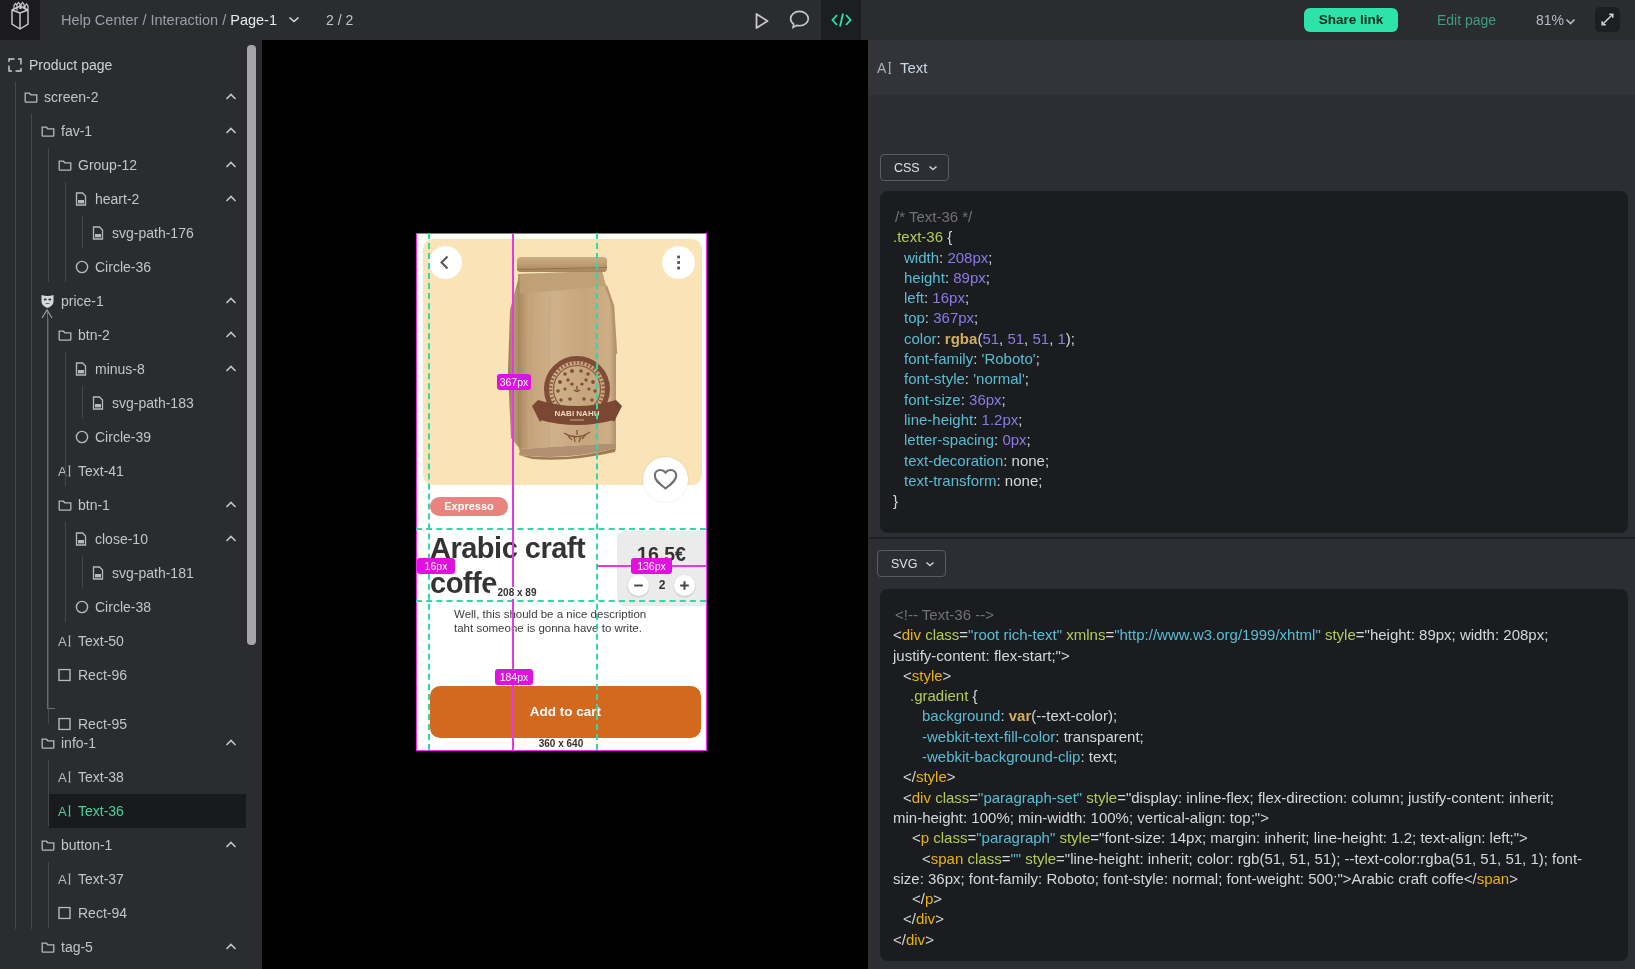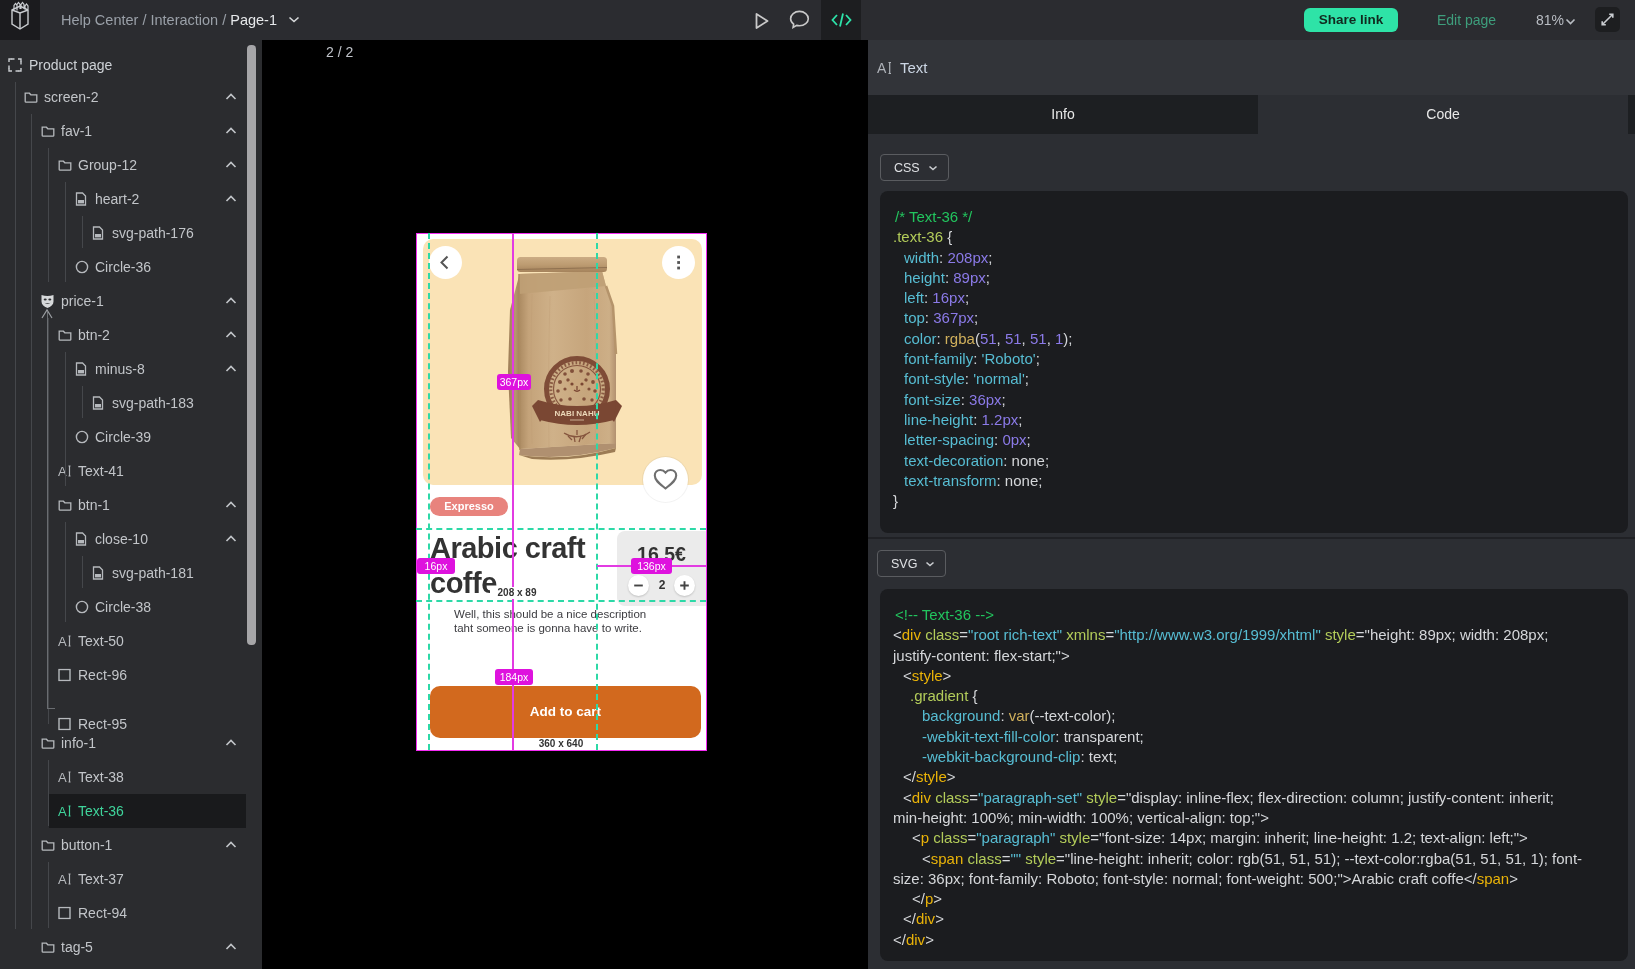--- a/index.html
+++ b/index.html
@@ -4,21 +4,21 @@
 <style>
   * { margin:0; padding:0; box-sizing:border-box; }
   html,body { width:1635px; height:969px; overflow:hidden; background:#000; }
   body { font-family:"Liberation Sans", sans-serif; position:relative; }
 
   #topbar { position:absolute; left:0; top:0; width:1635px; height:40px; background:#2b2c30; }
   #logo { position:absolute; left:0; top:0; width:40px; height:40px; background:#1b1b1e; line-height:0; }
   #crumb { position:absolute; left:61px; top:0; height:40px; line-height:40px; font-size:14.5px; color:#9aa0a8; }
   #crumb b { color:#e6e8ea; font-weight:normal; }
   #crumbchev { position:absolute; left:288px; top:16px; line-height:0; }
-  #pagecount { position:absolute; left:326px; top:0; height:36px; line-height:40px; font-size:14px; color:#c0c4ca;margin-top:32px; }
+  #pagecount { position:absolute; left:326px; top:0; height:36px; line-height:40px; font-size:14px; color:#c0c4ca; }
   #playic { position:absolute; left:754px; top:12px; line-height:0; }
   #bubbleic { position:absolute; left:789px; top:10px; line-height:0; }
   #codebox { position:absolute; left:821px; top:0; width:40px; height:40px; background:#1d1e20; }
   #codeboxic { position:absolute; left:10px; top:11px; line-height:0; }
   #sharebtn { position:absolute; left:1304px; top:8px; width:94px; height:24px; background:#2ee3a7; border-radius:6px; color:#11291f; font-size:13.5px; font-weight:bold; text-align:center; line-height:24px; }
   #editpage { position:absolute; left:1437px; top:0; height:40px; line-height:40px; font-size:14px; color:#3e9e7c; }
   #zoomlvl { position:absolute; left:1536px; top:0; height:40px; line-height:40px; font-size:14px; color:#b9bdc3; }
   #zoomchev { position:absolute; left:1565px; top:18px; line-height:0; }
   #expandbox { position:absolute; left:1595px; top:7px; width:25px; height:25px; background:#1d1e20; border-radius:5px; }
   #expandic { position:absolute; left:5px; top:5px; line-height:0; }
@@ -55,24 +55,24 @@
   #rheader { position:absolute; left:0; top:0; width:767px; height:55px; background:#323439; }
   #rticon { position:absolute; left:9px; top:21px; line-height:0; }
   #rtitle { position:absolute; left:32px; top:0; height:55px; line-height:55px; font-size:15px; color:#ccd6e4; }
   #tabs { position:absolute; left:0; top:55px; width:767px; height:39px; background:#1d1f22; }
   #tabcode { position:absolute; left:390px; top:0; width:370px; height:39px; background:#2c2e33; }
   .tablbl { position:absolute; top:0; height:39px; line-height:39px; font-size:14px; color:#e8e8e8; width:100%; text-align:center; }
   .ddown { position:absolute; width:69px; height:27px; border:1px solid #5a5c60; border-radius:4px; color:#dfe1e4; font-size:12.5px; line-height:26px; padding-left:13px; }
   .ddchev { position:absolute; right:10px; top:10px; line-height:0; }
   .codeblock { position:absolute; left:12px; width:748px; background:#1b1c1f; border-radius:8px; font-size:15px; line-height:20.3px; color:#d5d7da; white-space:pre; padding:16px 0 0 13px; }
   .codeblock div { height:20.3px; }
-  .cg { color:#22c55e; }
+  .cg { color:#737373; }
   .cy { color:#57bdd3; }
   .cp { color:#8b7ae8; }
-  .cyl { color:#d0b05c; }
+  .cyl { color:#d0b05c;font-weight:bold; }
   .cgr { color:#b3cc5a; }
   .crd { color:#eab308; }
   #divider { position:absolute; left:0; top:497px; width:767px; height:2px; background:#202125; }
 </style>
 </head>
 <body>
 
 <div id="canvas"></div>
 
 <div id="topbar">
@@ -457,26 +457,20 @@
 <div class="sizelbl" style="left:532px; top:738px; width:58px;">360 x 640</div>
 
 <div id="rpanel">
   <div id="rheader">
       <div id="rticon"><svg width="17" height="14" viewBox="0 0 17 14" style="">
           <text x="0" y="12" font-family="Liberation Sans" font-size="14" fill="#aeb2b8">A</text>
           <path d="M11.5 1.5 h2.5 M11.5 12.5 h2.5 M12.7 1.5 v11" stroke="#aeb2b8" stroke-width="1.2" fill="none"></path>
         </svg></div>
       <div id="rtitle">Text</div>
     </div>
-  <div id="tabs">
-    <div class="tablbl" style="left:0; width:390px;">Info</div>
-    <div id="tabcode">
-        <div class="tablbl">Code</div>
-      </div>
-  </div>
   <div class="ddown" style="left:12px; top:114px;">CSS<span class="ddchev"><svg width="10" height="6" viewBox="0 0 10 6" style="">
           <path d="M1.5 1.5 L5.0 4.5 L8.5 1.5" fill="none" stroke="#c9ccd0" stroke-width="1.6"></path>
         </svg></span></div>
   <div class="codeblock" id="cssblock" style="top:151px; height:342px;"><div style="padding-left:2px"><span class="cg">/* Text-36 */</span></div><div style="padding-left:0px"><span class="cgr">.text-36</span> {</div><div style="padding-left:11px"><span class="cy">width</span>: <span class="cp">208px</span>;</div><div style="padding-left:11px"><span class="cy">height</span>: <span class="cp">89px</span>;</div><div style="padding-left:11px"><span class="cy">left</span>: <span class="cp">16px</span>;</div><div style="padding-left:11px"><span class="cy">top</span>: <span class="cp">367px</span>;</div><div style="padding-left:11px"><span class="cy">color</span>: <span class="cyl">rgba</span>(<span class="cp">51</span>, <span class="cp">51</span>, <span class="cp">51</span>, <span class="cp">1</span>);</div><div style="padding-left:11px"><span class="cy">font-family</span>: <span class="cy">'Roboto'</span>;</div><div style="padding-left:11px"><span class="cy">font-style</span>: <span class="cy">'normal'</span>;</div><div style="padding-left:11px"><span class="cy">font-size</span>: <span class="cp">36px</span>;</div><div style="padding-left:11px"><span class="cy">line-height</span>: <span class="cp">1.2px</span>;</div><div style="padding-left:11px"><span class="cy">letter-spacing</span>: <span class="cp">0px</span>;</div><div style="padding-left:11px"><span class="cy">text-decoration</span>: none;</div><div style="padding-left:11px"><span class="cy">text-transform</span>: none;</div><div style="padding-left:0px">}</div></div>
   <div id="divider"></div>
   <div class="ddown" style="left:9px; top:510px;">SVG<span class="ddchev"><svg width="10" height="6" viewBox="0 0 10 6" style="">
           <path d="M1.5 1.5 L5.0 4.5 L8.5 1.5" fill="none" stroke="#c9ccd0" stroke-width="1.6"></path>
         </svg></span></div>
   <div class="codeblock" id="svgblock" style="top:549px; height:372px;"><div style="padding-left:2px"><span class="cg">&lt;!-- Text-36 --&gt;</span></div><div style="padding-left:0px">&lt;<span class="crd">div</span> <span class="cgr">class</span>=<span class="cy">"root rich-text"</span> <span class="cgr">xmlns</span>=<span class="cy">"http://www.w3.org/1999/xhtml"</span> <span class="cgr">style</span>="height: 89px; width: 208px;</div><div style="padding-left:0px">justify-content: flex-start;"&gt;</div><div style="padding-left:10px">&lt;<span class="crd">style</span>&gt;</div><div style="padding-left:17px"><span class="cgr">.gradient</span> {</div><div style="padding-left:29px"><span class="cy">background</span>: <span class="cyl">var</span>(--text-color);</div><div style="padding-left:29px"><span class="cy">-webkit-text-fill-color</span>: transparent;</div><div style="padding-left:29px"><span class="cy">-webkit-background-clip</span>: text;</div><div style="padding-left:10px">&lt;/<span class="crd">style</span>&gt;</div><div style="padding-left:10px">&lt;<span class="crd">div</span> <span class="cgr">class</span>=<span class="cy">"paragraph-set"</span> <span class="cgr">style</span>="display: inline-flex; flex-direction: column; justify-content: inherit;</div><div style="padding-left:0px">min-height: 100%; min-width: 100%; vertical-align: top;"&gt;</div><div style="padding-left:19px">&lt;<span class="crd">p</span> <span class="cgr">class</span>=<span class="cy">"paragraph"</span> <span class="cgr">style</span>="font-size: 14px; margin: inherit; line-height: 1.2; text-align: left;"&gt;</div><div style="padding-left:29px">&lt;<span class="crd">span</span> <span class="cgr">class</span>=<span class="cy">""</span> <span class="cgr">style</span>="line-height: inherit; color: rgb(51, 51, 51); --text-color:rgba(51, 51, 51, 1); font-</div><div style="padding-left:0px">size: 36px; font-family: Roboto; font-style: normal; font-weight: 500;"&gt;Arabic craft coffe&lt;/<span class="crd">span</span>&gt;</div><div style="padding-left:19px">&lt;/<span class="crd">p</span>&gt;</div><div style="padding-left:10px">&lt;/<span class="crd">div</span>&gt;</div><div style="padding-left:0px">&lt;/<span class="crd">div</span>&gt;</div></div>
 </div>

